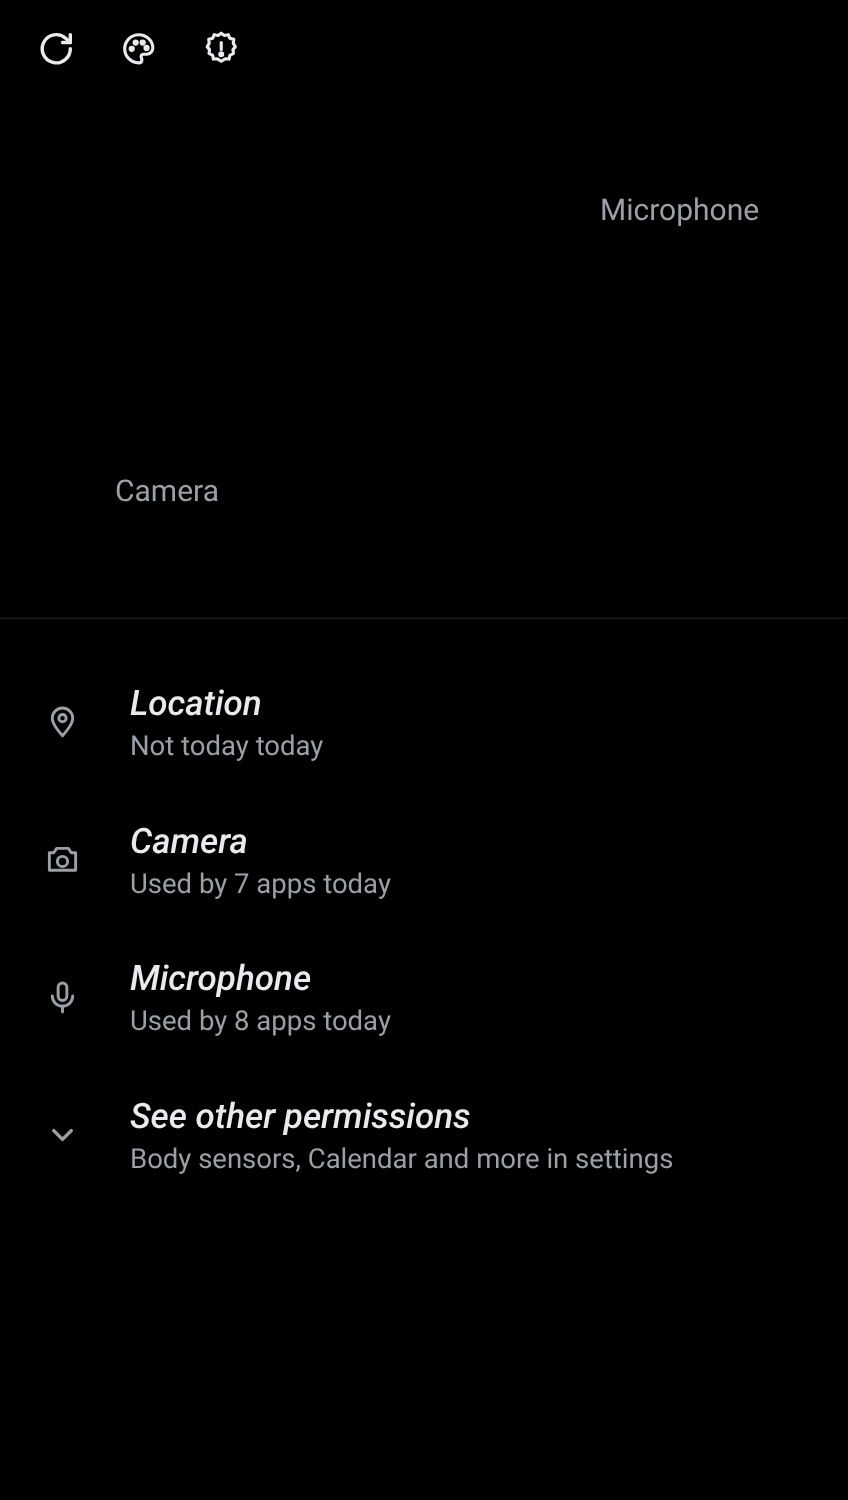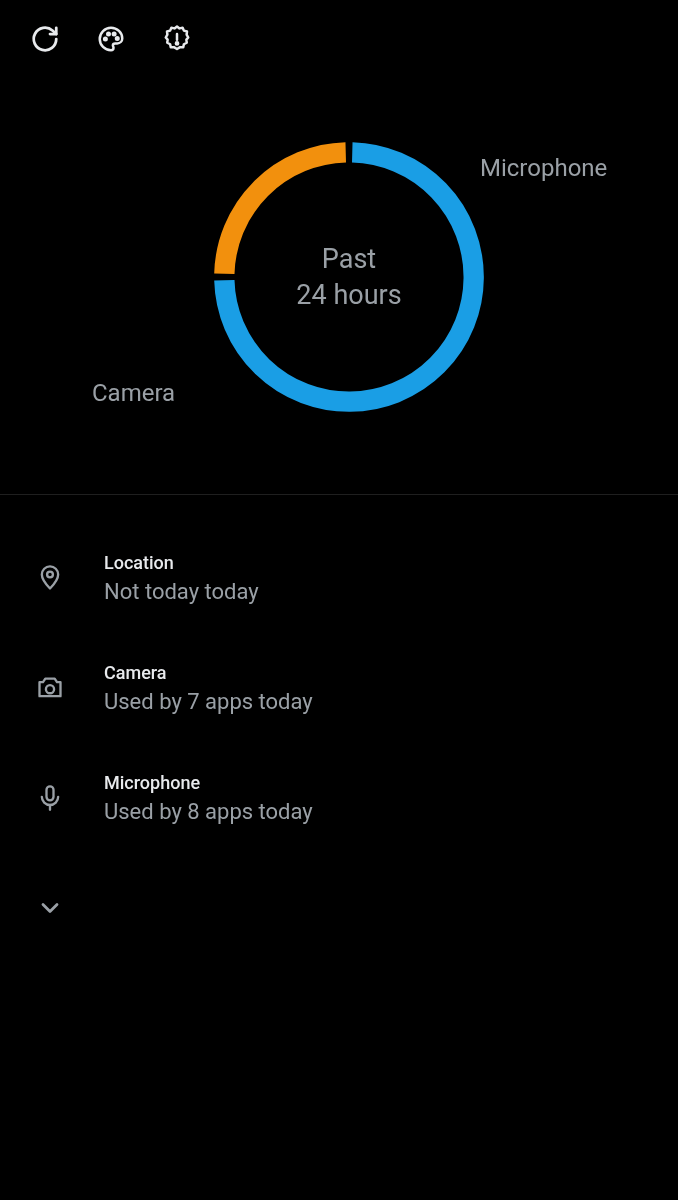--- a/index.html
+++ b/index.html
@@ -96,23 +96,24 @@
     color:#9aa0a6;
     flex-shrink:0;
   }
   .row .icon svg { width: 28px; height: 28px; }
   .row .texts {
     display:flex;
     flex-direction:column;
     gap: 6px;
   }
   .row .t1 {
-    font-size: 18px;
+    font-size: 28px;
     font-weight: 500;
     color: #e8eaed;
+    font-style: italic;
   }
   .row .t2 {
     font-size: 22px;
     color: #9aa0a6;
   }
 </style>
 </head>
 <body>
 
 <div class="header">
@@ -136,30 +137,20 @@
       <svg viewBox="0 0 24 24" fill="none" stroke="#e8eaed" stroke-width="2" stroke-linejoin="round" stroke-linecap="round">
         <path d="M12 2l2 1.5L16.5 3l1 2.3L20 6l-.3 2.5L21 10.8l-1.5 1.7.3 2.5-2.3 1.2-.5 2.4-2.5-.1L12 20l-2.5-1.5-2.5.1-.5-2.4L4.2 15l.3-2.5L3 10.8l1.3-2.3L4 6l2.5-.7 1-2.3L10 3.5 12 2z"></path>
         <line x1="12" y1="8" x2="12" y2="12.5"></line>
         <circle cx="12" cy="15.5" r="0.9" fill="#e8eaed"></circle>
       </svg>
     </div>
   </div>
 </div>
 
 <div class="chart-area">
-  <div class="donut">
-    <svg id="donut-svg" viewBox="0 0 100 100">
-        <path d="M 51.12560877723855 7.014735026051035 A 43 43 0 1 1 7.014735026051035 51.125608777238554" stroke="#1a9ee5" stroke-width="7" fill="none" stroke-linecap="butt"></path>
-        <path d="M 7.014735026051035 48.87439122276145 A 43 43 0 0 1 48.87439122276144 7.014735026051035" stroke="#f2900d" stroke-width="7" fill="none" stroke-linecap="butt"></path>
-      </svg>
-    <div class="center-label">
-      <div>Past</div>
-      <div>24 hours</div>
-    </div>
-  </div>
   <div class="mic-label">Microphone</div>
   <div class="cam-label">Camera</div>
 </div>
 
 <div class="divider"></div>
 
 <div class="list">
 
   <div class="row">
     <div class="icon">
@@ -200,15 +191,19 @@
       <div class="t2">Used by 8 apps today</div>
     </div>
   </div>
 
   <div class="row">
     <div class="icon">
       <svg viewBox="0 0 24 24" fill="none" stroke="#9aa0a6" stroke-width="2.4" stroke-linecap="round" stroke-linejoin="round">
         <polyline points="6 9 12 15 18 9"></polyline>
       </svg>
     </div>
+    <div class="texts">
+      <div class="t1">See other permissions</div>
+      <div class="t2">Body sensors, Calendar and more in settings</div>
+    </div>
   </div>
 
 </div>
 
 </body></html>

